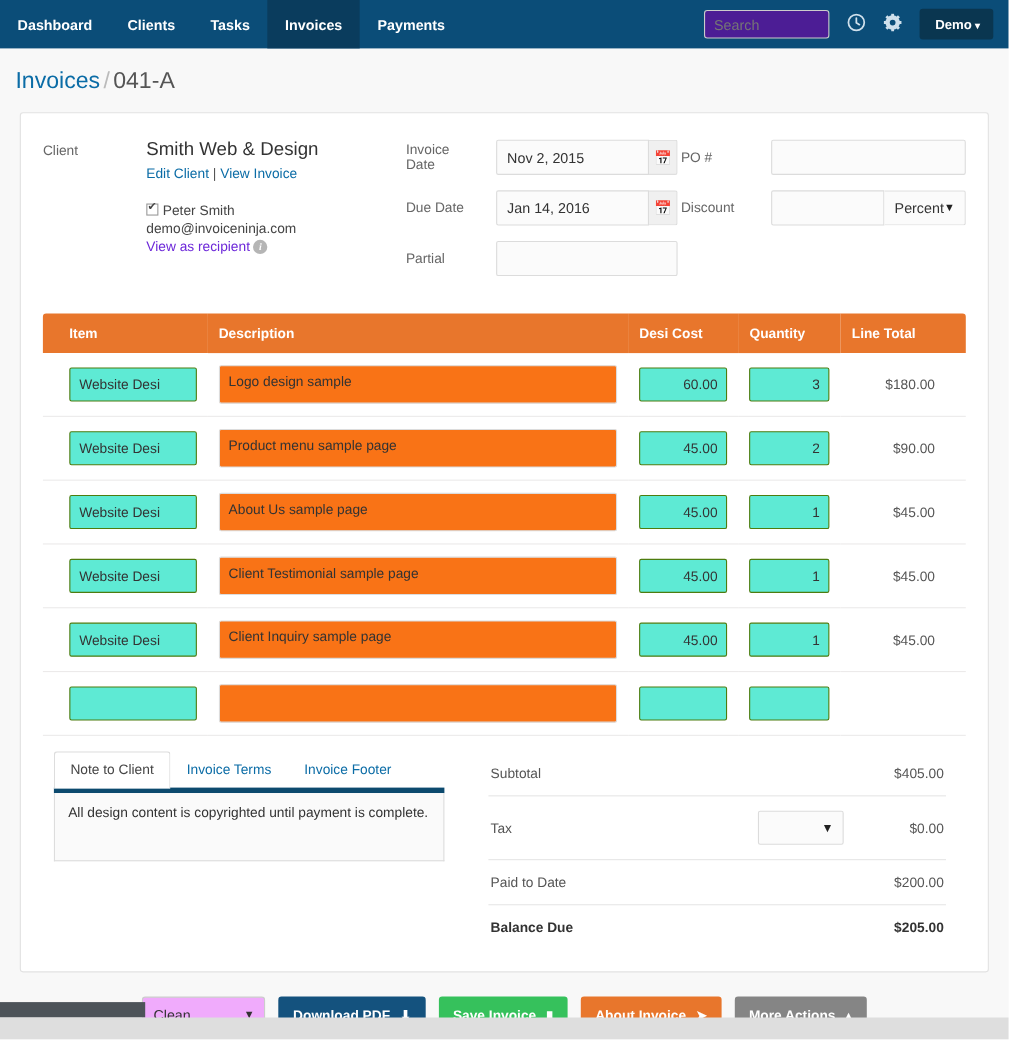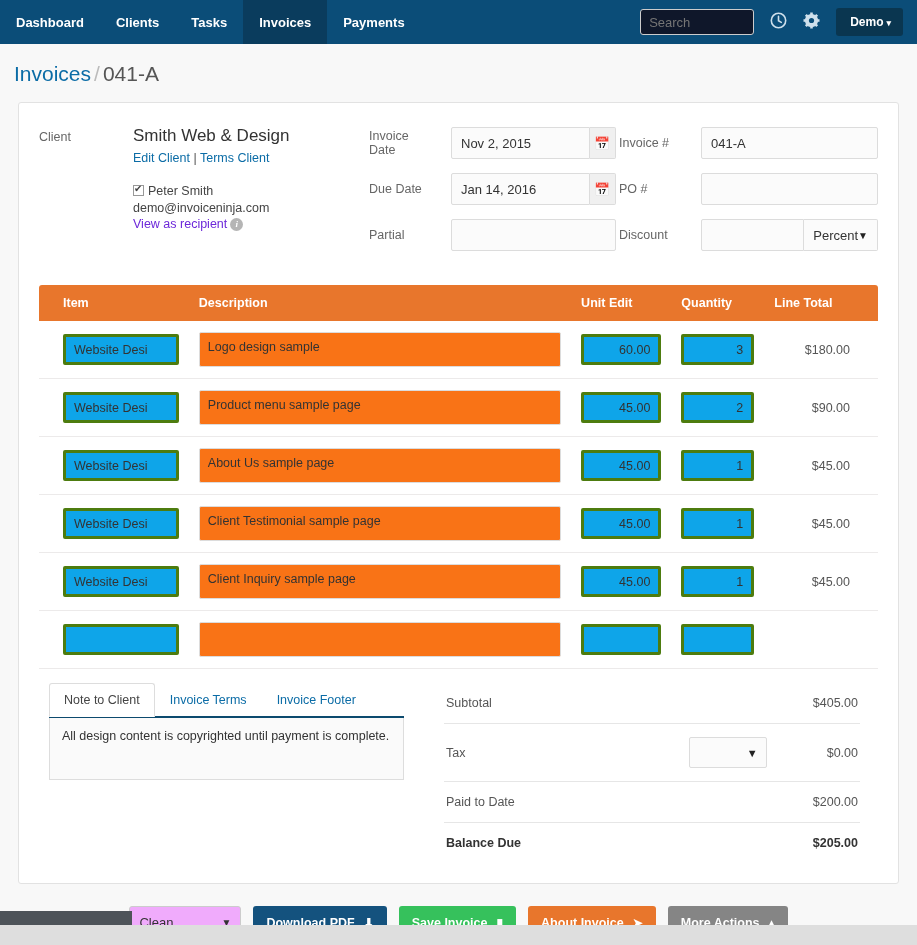--- a/index.html
+++ b/index.html
@@ -37,21 +37,21 @@
     text-decoration: none; white-space: nowrap;
   }
   .nav-link.active { background: #0a3c5d; }
 
   .nav-right {
     margin-left: auto; display: flex; align-items: center;
     gap: 16px; padding-right: 14px;
   }
   .search-box {
     width: 114px; height: 26px; border-radius: 3px; border: 1px solid #ccc;
-    background: #0f172a; color: #999; font-size: 13px;
+    background: #4c1d95; color: #999; font-size: 13px;
     padding: 0 8px; font-family: inherit; outline: none;
   }
   .nav-icon { color: #cfe0ec; font-size: 17px; line-height: 1; cursor: pointer; }
   .demo-btn {
     background: #0a3650; color: #fff; font-size: 12px; font-weight: 700;
     border: none; border-radius: 3px; padding: 7px 12px 7px 14px;
     cursor: pointer; font-family: inherit; white-space: nowrap;
   }
   .demo-btn .caret { font-size: 9px; margin-left: 3px; }
 
@@ -129,37 +129,37 @@
   .items thead th:first-child { border-radius: 3px 0 0 0; padding-left: 28px; }
   .items thead th:last-child  { border-radius: 0 3px 0 0; }
   .items tbody td { border-bottom: 1px solid #eceaea; padding: 11px 10px; vertical-align: middle; }
   .items tbody tr:last-child td { border-bottom: 1px solid #eceaea; }
   .c-item { width: 145px; padding-left: 24px !important; }
   .c-desc { width: 370px; }
   .c-cost { width: 97px; }
   .c-qty  { width: 90px; }
   .c-tot  { width: 110px; }
   .t-input {
-    width: 100%; height: 31px; border: 3px solid #4d7c0f; background: #0ea5e9;
+    width: 100%; height: 31px; border: 1px solid #4d7c0f; background: #5eead4;
     font-size: 12.5px; color: #333; padding: 0 8px; font-family: inherit;
     outline: none; border-radius: 2px;
   }
   .t-num { text-align: right; }
   .t-area {
     width: 100%; height: 35px; border: 1px solid #dcdcdc; background: #f97316;
     font-size: 12.5px; color: #333; padding: 7px 8px; font-family: inherit;
     outline: none; border-radius: 2px; resize: none; line-height: 1.2;
     overflow: hidden; display: block;
   }
   .linetotal { text-align: right; font-size: 12.5px; color: #555; padding-right: 28px !important; }
 
   
   .lower { display: flex; margin-top: 14px; padding-left: 10px; }
   .notes { width: 355px; }
-  .tabs { display: flex; border-bottom: 2px solid #0c4a6e; }
+  .tabs { display: flex; border-bottom: 5px solid #0c4a6e; }
   .tab {
     font-size: 12.5px; padding: 9px 14px; color: #0b6ca6; cursor: pointer;
     border: 1px solid transparent; margin-bottom: -1px; border-radius: 3px 3px 0 0;
   }
   .tab.active { background: #fff; border-color: #ddd; border-bottom-color: #fff; color: #444; }
   .notes-body {
     border: 1px solid #ddd; border-top: none; background: #fafafa;
     min-height: 62px; padding: 11px 12px; font-size: 12.5px; color: #333;
   }
 
@@ -262,21 +262,21 @@
   <div class="inv-head">
 
     <div class="col-a">
       <div class="frow" style="align-items:flex-start; margin-bottom:0;">
         <div class="flabel" style="padding-top:3px;">Client</div>
         <div>
           <div class="client-name">Smith Web &amp; Design</div>
           <div class="client-links">
             <a href="#">Edit Client</a>
             <span class="pipe">|</span>
-            <a href="#">Terms Client</a>
+            <a href="#">View Invoice</a>
           </div>
           <div class="contact">
             <div>
               <span class="cbox"></span><span>Peter Smith</span>
             </div>
             <div>demo@invoiceninja.com</div>
             <div>
               <a href="#">View as recipient</a><span class="info-i">i</span>
             </div>
           </div>
@@ -302,26 +302,20 @@
       <div class="frow">
         <div class="flabel">Partial</div>
         <div class="w165">
           <input class="finput" type="text" value="" style="">
         </div>
       </div>
     </div>
 
     <div class="col-c">
       <div class="frow">
-        <div class="flabel">Invoice #</div>
-        <div class="w162" style="flex:1;">
-          <input class="finput" type="text" value="041-A" style="">
-        </div>
-      </div>
-      <div class="frow">
         <div class="flabel">PO #</div>
         <div class="w162" style="flex:1;">
           <input class="finput" type="text" value="" style="">
         </div>
       </div>
       <div class="frow">
         <div class="flabel">Discount</div>
         <div style="display:flex; flex:1;">
           <input class="finput" type="text" style="border-radius: 2px 0px 0px 2px;" value="">
           <div class="selectish">
@@ -331,21 +325,21 @@
         </div>
       </div>
     </div>
   </div>
 
   <table class="items">
     <thead>
       <tr>
         <th class="c-item">Item</th>
         <th class="c-desc">Description</th>
-        <th class="c-cost">Unit Edit</th>
+        <th class="c-cost">Desi Cost</th>
         <th class="c-qty">Quantity</th>
         <th class="c-tot">Line Total</th>
       </tr>
     </thead>
     <tbody>
       <tr>
         <td class="c-item"><input class="t-input" value="Website Desi" style=""></td>
         <td class="c-desc">
             <textarea class="t-area" style="">Logo design sample</textarea>
           </td>

